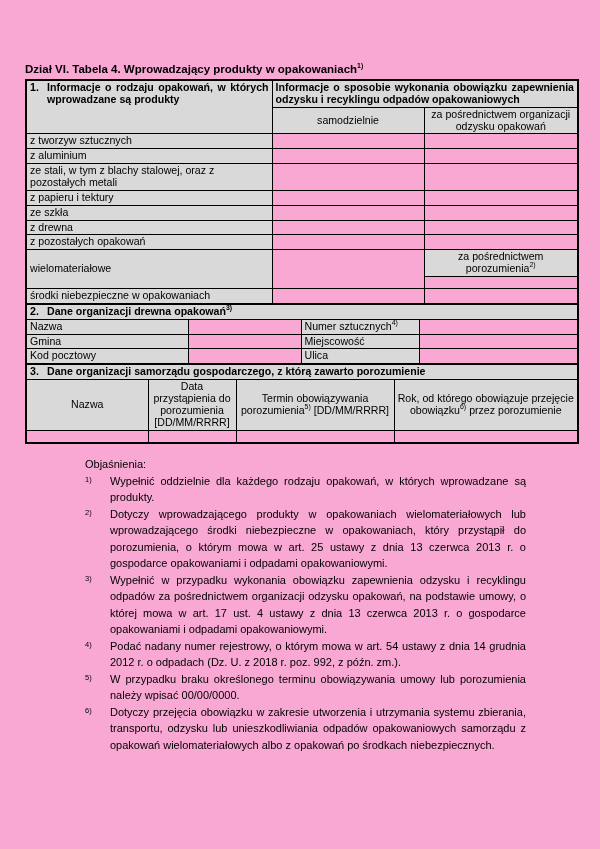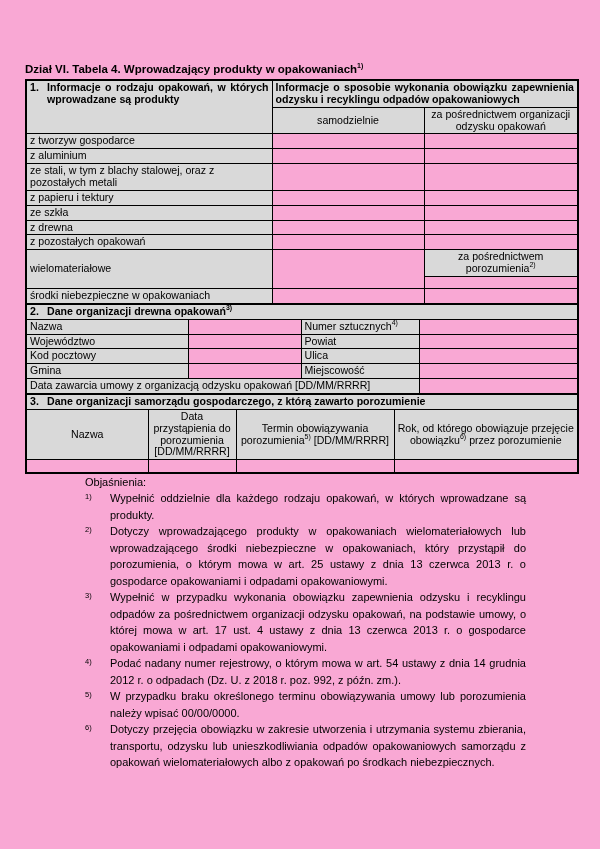--- a/index.html
+++ b/index.html
@@ -25,21 +25,21 @@
   .ctr  { text-align:center; }
   .top  { vertical-align:top !important; }
   .h13  { height:13px; }
   .h12  { height:12px; }
   .h22  { height:21px; }
 
   .numline { display:flex; }
   .numline .num { flex:0 0 17px; }
   .numline .txt { flex:1; text-align:justify; }
 
-  .footnotes { margin-left:60px; width:441px; font-size:11px; line-height:1.5; }
+  .footnotes { margin-top:12px; margin-left:60px; width:441px; font-size:11px; line-height:1.5; }
   .fn-title { text-align:left; }
   .fn-item { display:flex; }
   .fn-num { flex:0 0 25px; font-size:7.5px; padding-top:1px; }
   .fn-text { flex:1; text-align:justify; }
 </style>
 </head>
 <body>
 
 <div class="page">
   <div class="content">
@@ -61,21 +61,21 @@
               </div>
         </td>
         <td colspan="2" class="shade bold just top">Informacje o sposobie wykonania obowiązku zapewnienia odzysku i recyklingu odpadów opakowaniowych</td>
       </tr>
       <tr>
         <td class="shade ctr h22">samodzielnie</td>
         <td class="shade ctr h22">za pośrednictwem organizacji odzysku opakowań</td>
       </tr>
 
       <tr>
-        <td class="shade h13">z tworzyw gospodarce</td>
+        <td class="shade h13">z tworzyw sztucznych</td>
         <td class="h13"></td>
         <td class="h13"></td>
       </tr>
       <tr>
         <td class="shade h13">z aluminium</td>
         <td class="h13"></td>
         <td class="h13"></td>
       </tr>
       <tr>
         <td class="shade">ze stali, w tym z blachy stalowej, oraz z pozostałych metali</td>
@@ -136,39 +136,29 @@
               </div>
         </td>
       </tr>
       <tr>
         <td class="shade h13">Nazwa</td>
         <td class="h13"></td>
         <td class="shade h13"><span>Numer sztucznych</span><sup>4)</sup></td>
         <td class="h13"></td>
       </tr>
       <tr>
-        <td class="shade h13">Województwo</td>
-        <td class="h13"></td>
-        <td class="shade h13">Powiat</td>
+        <td class="shade h13">Gmina</td>
+        <td class="h13"></td>
+        <td class="shade h13">Miejscowość</td>
         <td class="h13"></td>
       </tr>
       <tr>
         <td class="shade h13">Kod pocztowy</td>
         <td class="h13"></td>
         <td class="shade h13">Ulica</td>
-        <td class="h13"></td>
-      </tr>
-      <tr>
-        <td class="shade h13">Gmina</td>
-        <td class="h13"></td>
-        <td class="shade h13">Miejscowość</td>
-        <td class="h13"></td>
-      </tr>
-      <tr>
-        <td colspan="3" class="shade h13"><span>Data zawarcia umowy z organizacją odzysku opakowań [DD/MM/RRRR]</span></td>
         <td class="h13"></td>
       </tr>
     </tbody>
       </table>
 
     <table class="form t3">
       <colgroup>
           <col style="width:122px">
           <col style="width:88px">
           <col style="width:158px">

